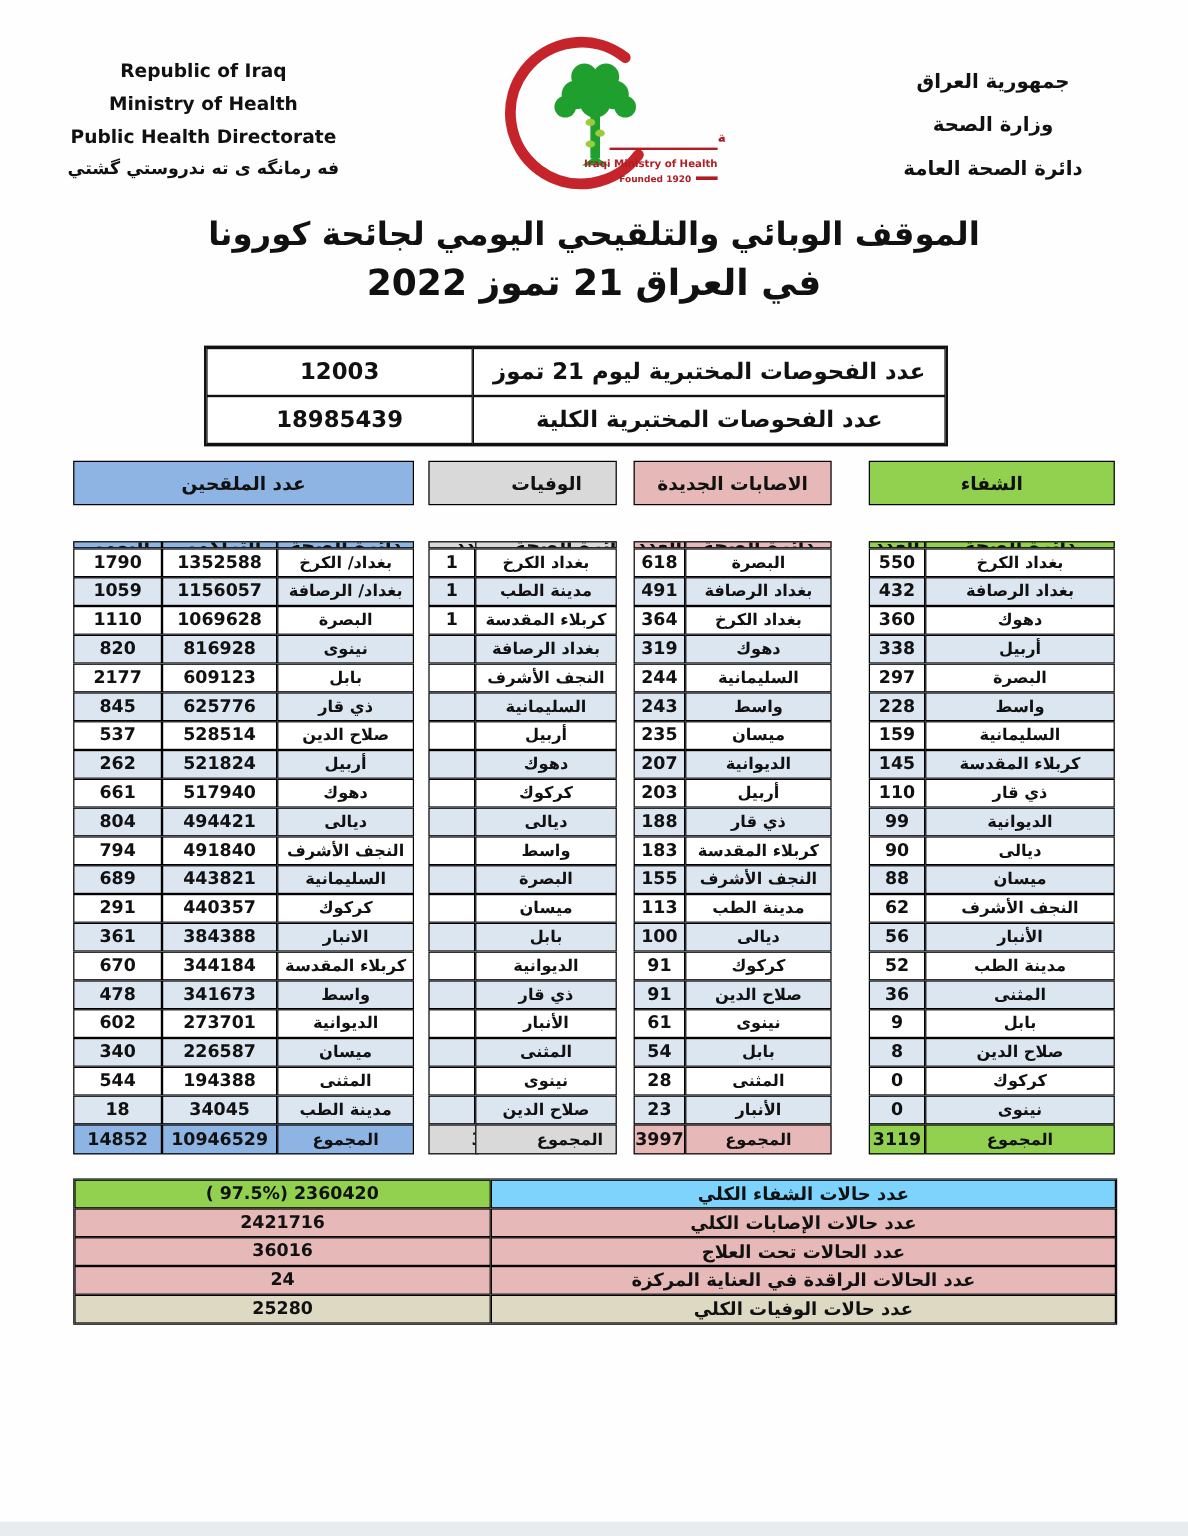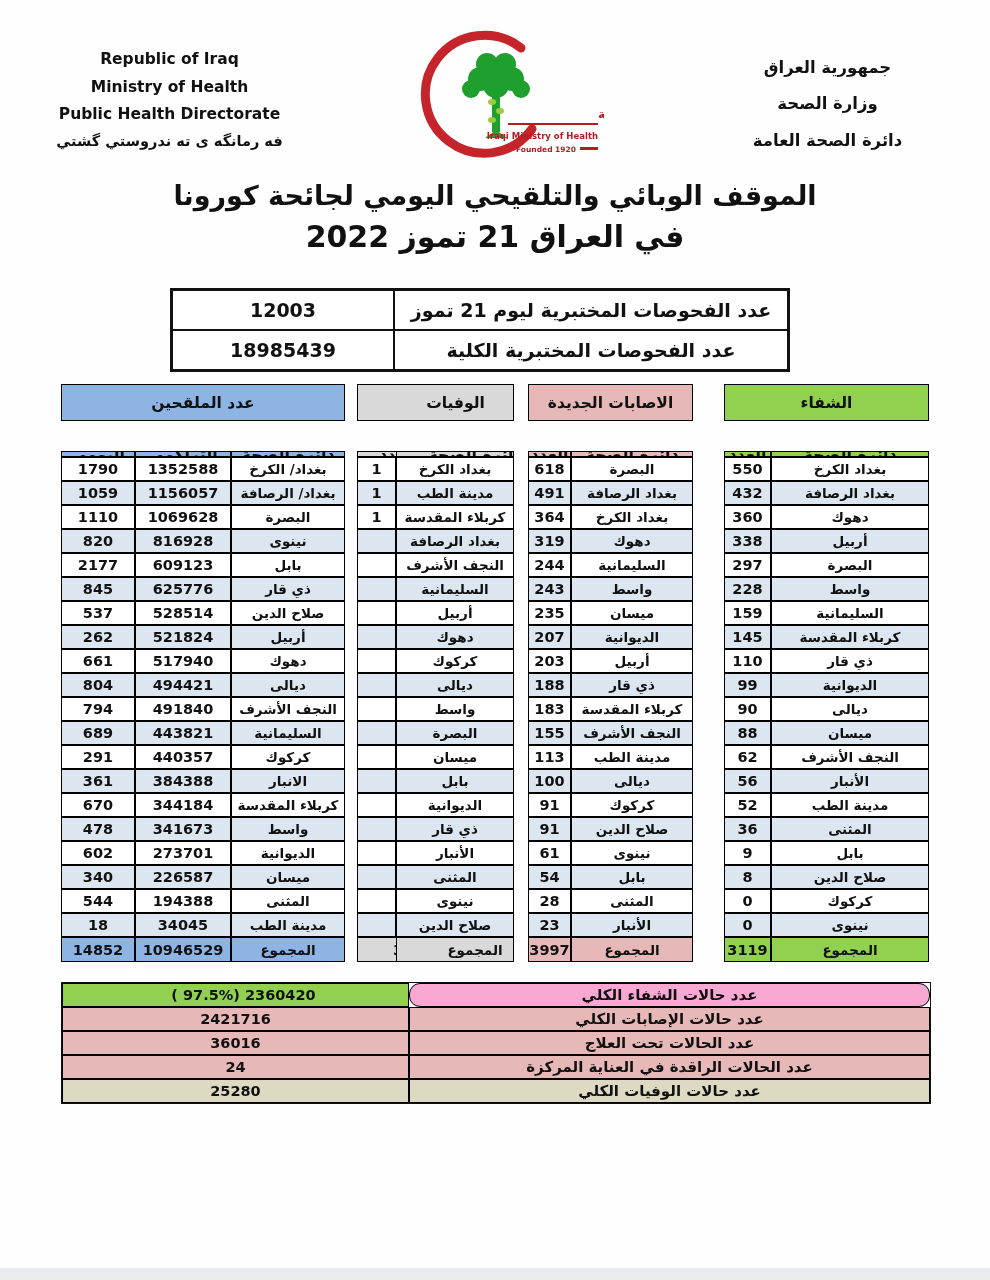--- a/index.html
+++ b/index.html
@@ -388,21 +388,21 @@
       <div class="c num bg-pink">3997</div>
       <div class="c name bg-pink">المجموع</div>
       <div class="gap"></div>
       <div class="c num bg-green">3119</div>
       <div class="c name bg-green">المجموع</div>
     </div>
 
   <div class="summary" id="summary-grid">
 
   <div class="sc val" style="background: rgb(146, 208, 80); padding-left: 16px;">( 97.5%)  2360420</div>
-      <div class="sc lbl" style="background: #f9a8d4; border-radius: 11px;">عدد حالات الشفاء الكلي</div>
+      <div class="sc lbl" style="background: #7dd3fc;">عدد حالات الشفاء الكلي</div>
       <div class="sc val" style="background: rgb(230, 185, 184);">2421716</div>
       <div class="sc lbl" style="background: rgb(230, 185, 184);">عدد حالات الإصابات الكلي</div>
       <div class="sc val" style="background: rgb(230, 185, 184);">36016</div>
       <div class="sc lbl" style="background: rgb(230, 185, 184);">عدد الحالات تحت العلاج</div>
       <div class="sc val" style="background: rgb(230, 185, 184);">24</div>
       <div class="sc lbl" style="background: rgb(230, 185, 184);">عدد الحالات الراقدة في العناية المركزة</div>
       <div class="sc val" style="background: rgb(221, 217, 195);">25280</div>
       <div class="sc lbl" style="background: rgb(221, 217, 195);">عدد حالات الوفيات الكلي</div>
     </div>
 

